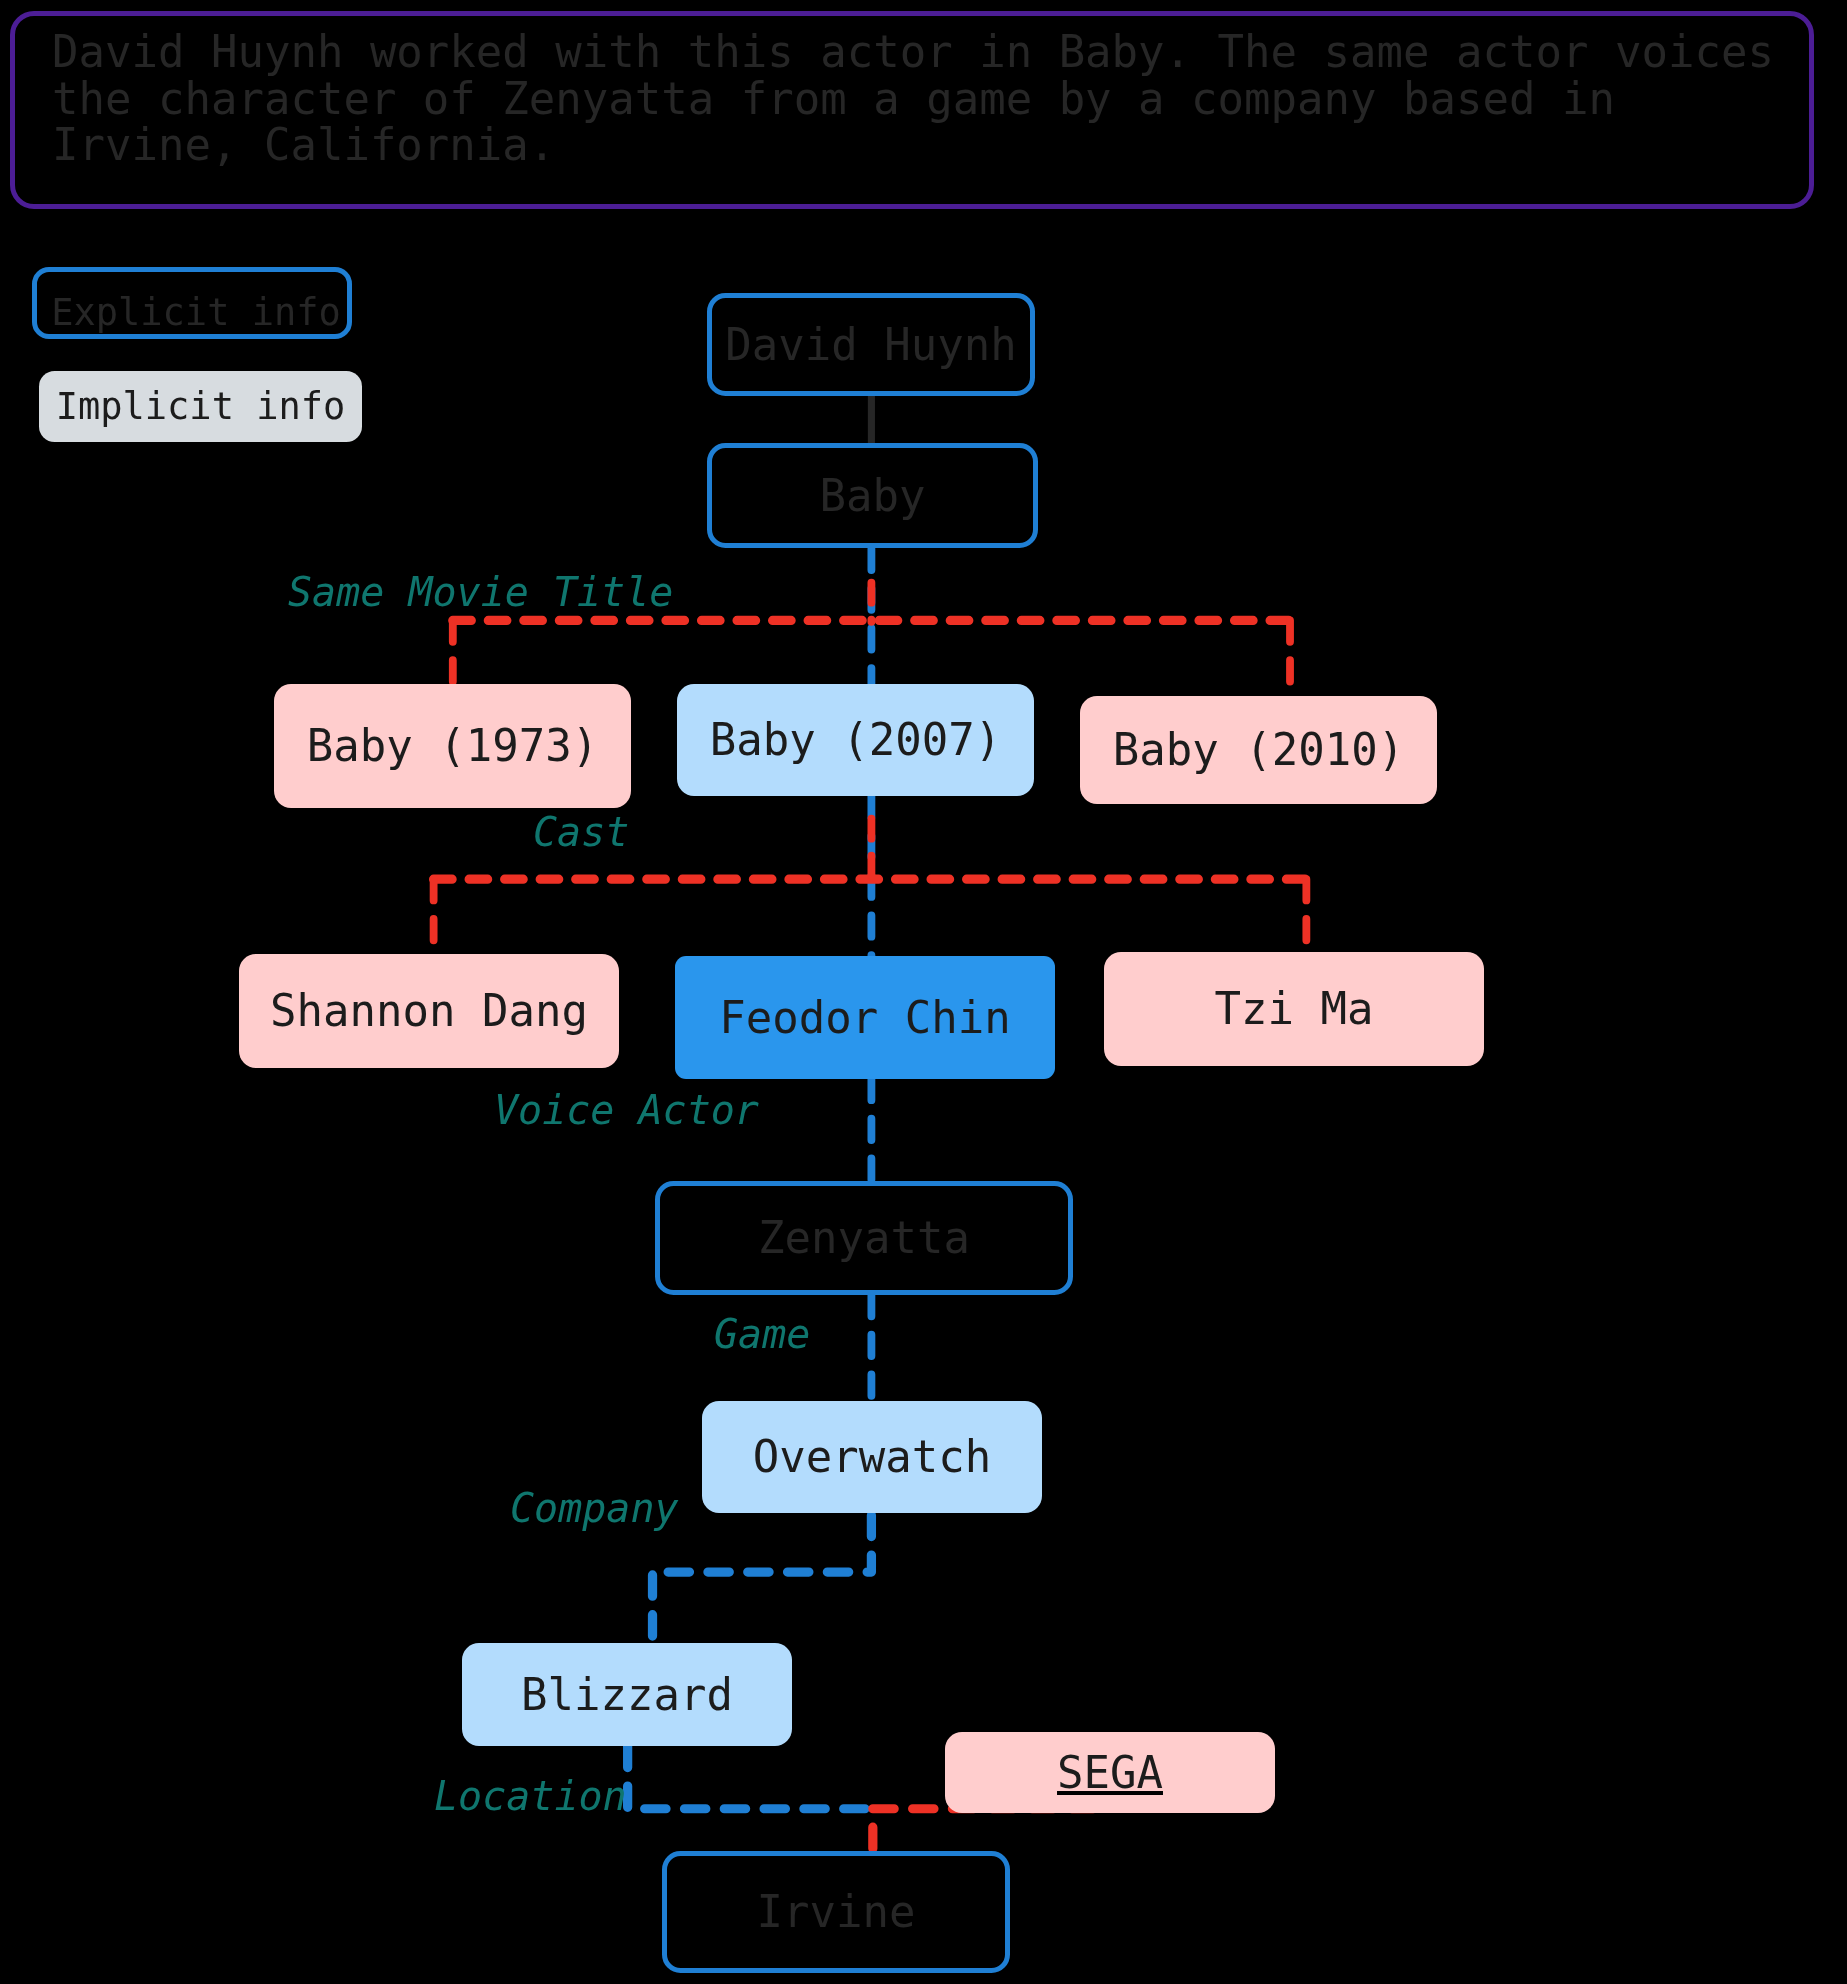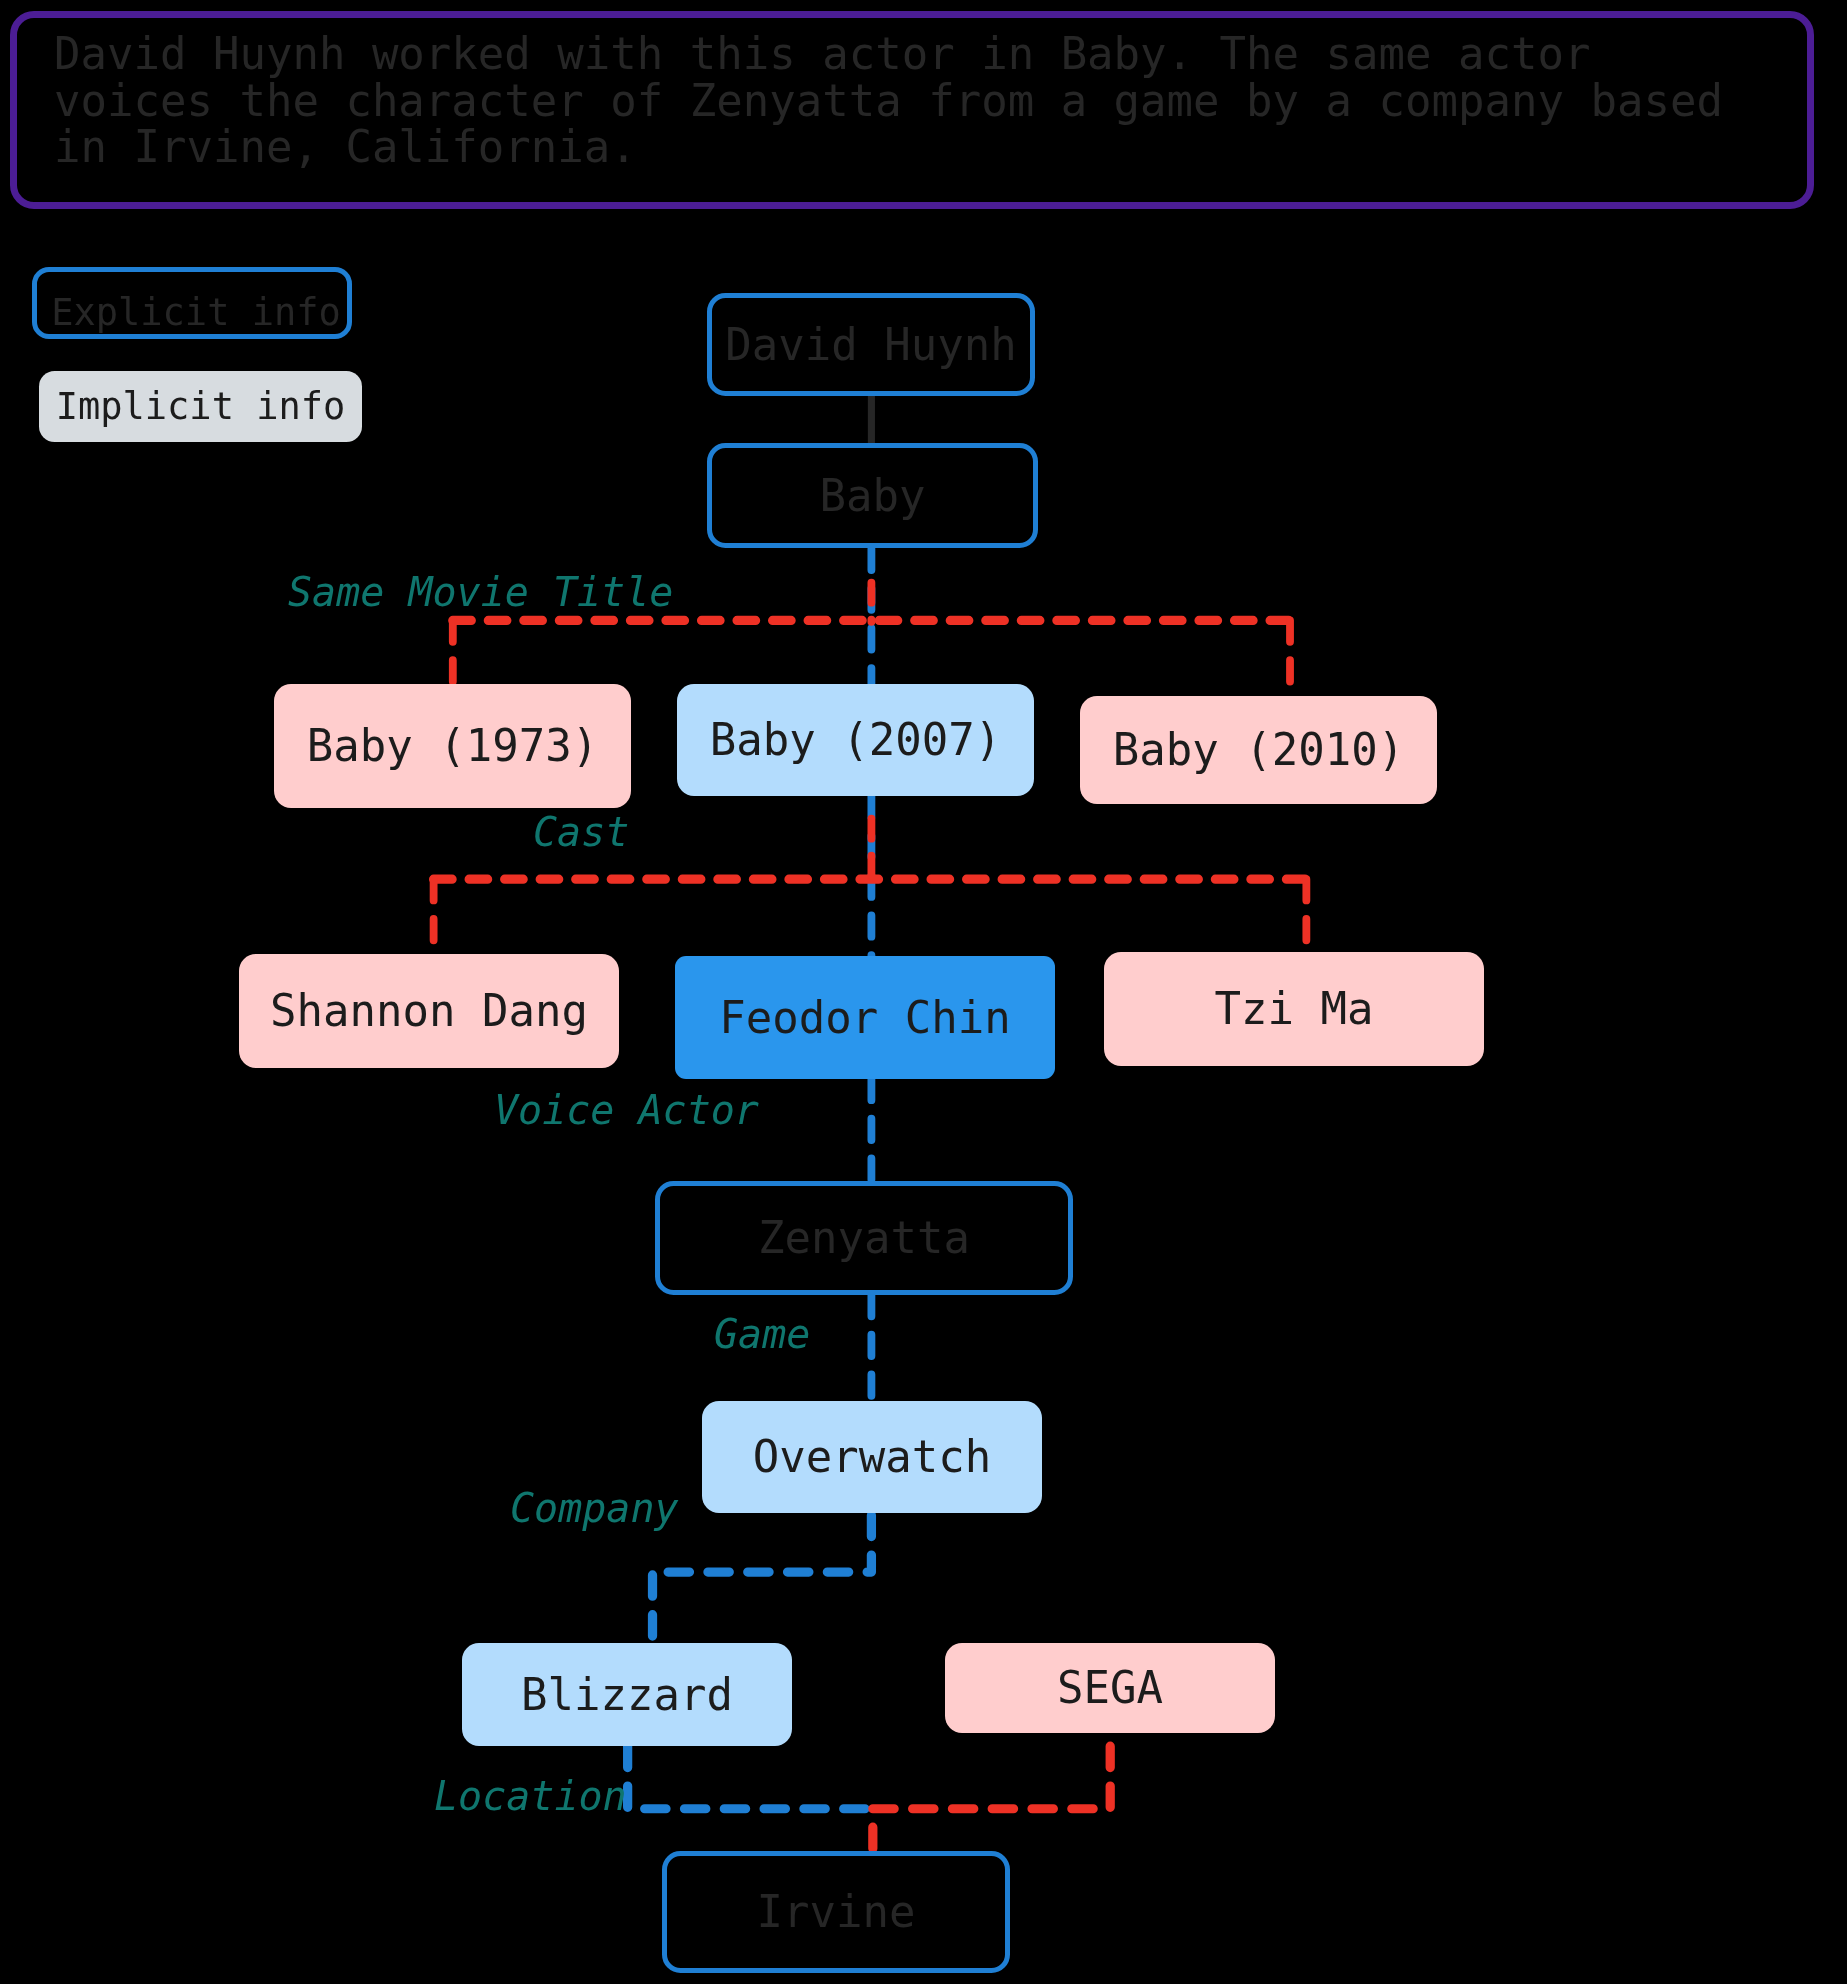--- a/index.html
+++ b/index.html
@@ -24,21 +24,21 @@
   }
 
   
   .question-box {
     position: absolute;
     left: 10px;
     top: 11.4px;
     width: 1804px;
     height: 198px;
     box-sizing: border-box;
-    border: 7px solid #4c1d95;
+    border: 5px solid #4c1d95;
     border-radius: 24px;
     background: transparent;
     padding: 12.8px 33px 12.8px 37px;
     display: flex;
     align-items: flex-start;
   }
   .question-text {
     color: #262626;
     font-size: 44px;
     line-height: 1.06;
@@ -244,21 +244,21 @@
   </div>
 
   <div class="node path" style="left:462px; top:1643px; width:330px; height:103px;">
     <span class="node-label">Blizzard</span>
   </div>
 
   <div class="node path" style="left:702px; top:1401px; width:340px; height:112px;">
     <span class="node-label">Overwatch</span>
   </div>
 
-  <div class="node wrong" style="left:945px; top:1643px; width:330px; height:90px;">
+  <div class="node wrong" style="left:945px; top:1732px; width:330px; height:81px;text-decoration:underline;">
     <span class="node-label">SEGA</span>
   </div>
 
   <div class="node explicit" style="left:662px; top:1851px; width:348px; height:122px;">
     <span class="node-label">Irvine</span>
   </div>
 
 </div>
 
 

